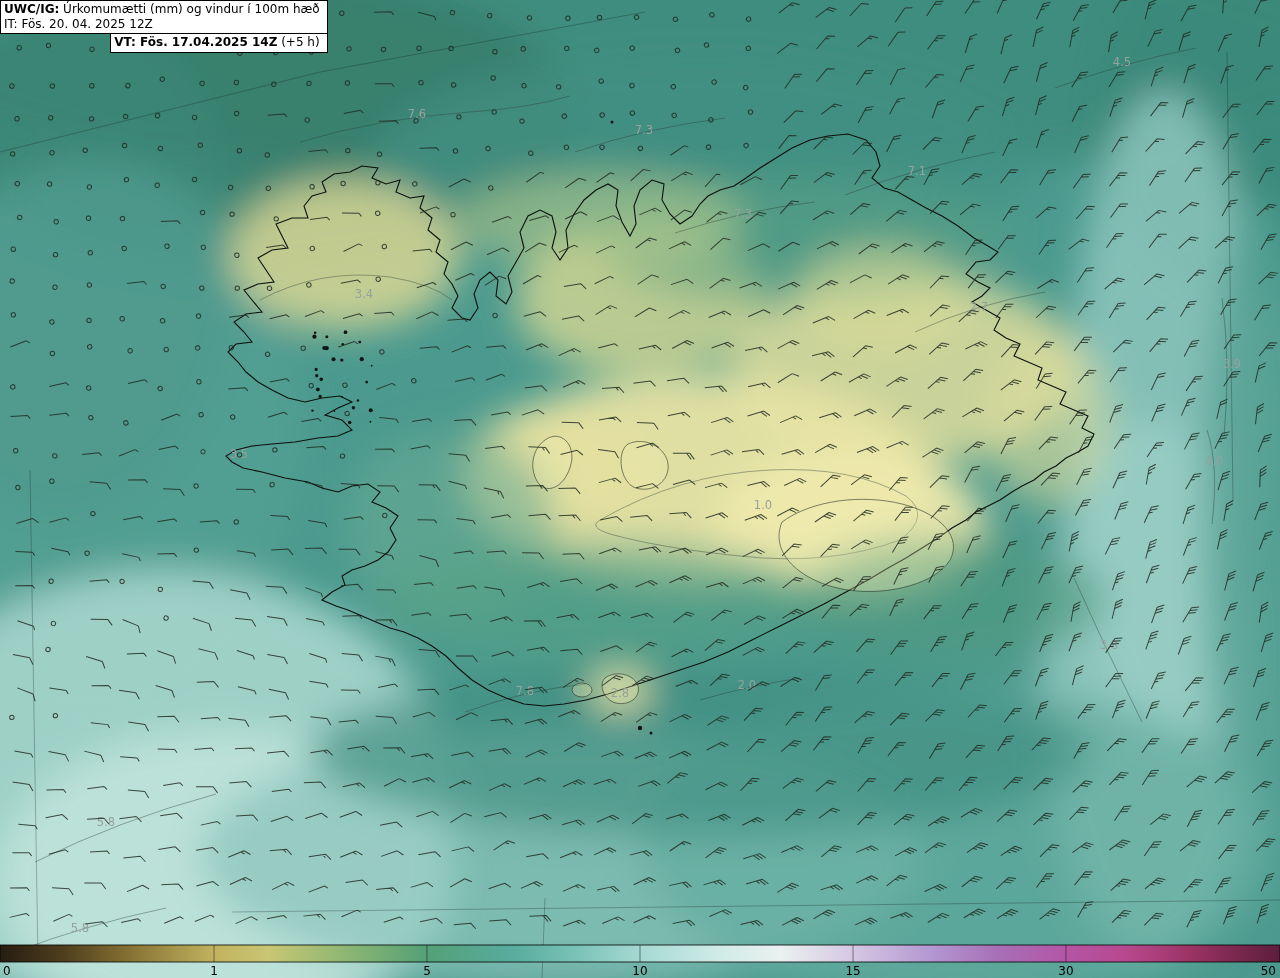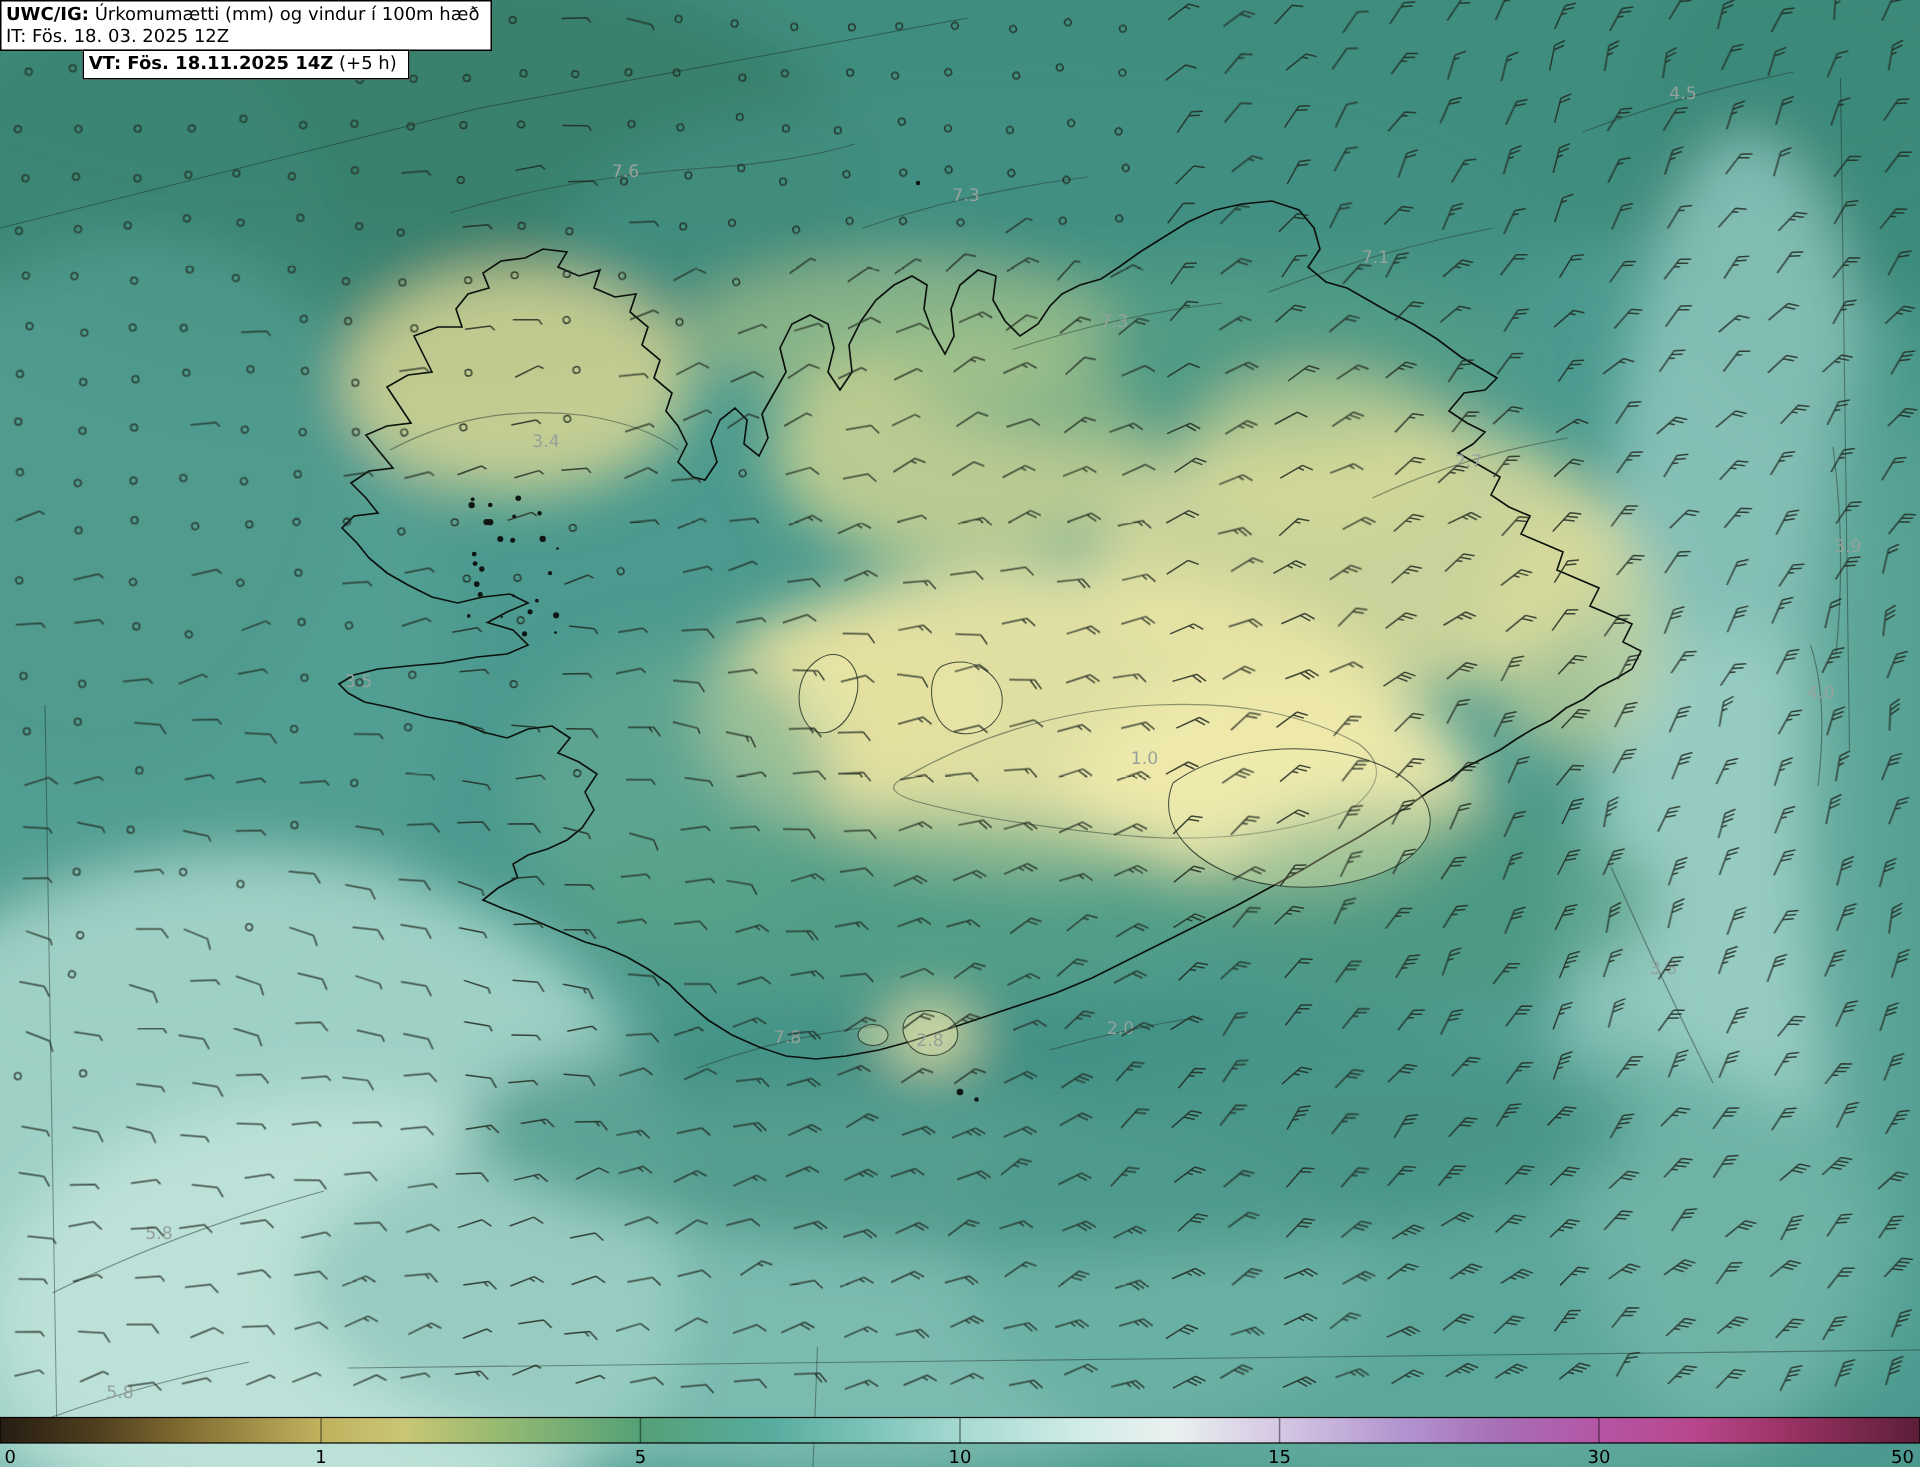--- a/index.html
+++ b/index.html
@@ -1,19 +1,19 @@
 <!DOCTYPE html>
 <html><head>
 <meta charset="utf-8">
 <style>
   *{margin:0;padding:0;box-sizing:border-box}
   html,body{width:1280px;height:978px;overflow:hidden;background:#4c9a8f;font-family:"DejaVu Sans",sans-serif}
   .stage{position:relative;width:1280px;height:978px}
   svg.map{position:absolute;left:0;top:0;display:block}
-  .titlewrap{position:absolute;top:0;left:0;display:flex;flex-direction:column;align-items:center;z-index:5}
+  .titlewrap{position:absolute;top:0;left:0;display:flex;flex-direction:column;align-items:flex-end;z-index:5}
   .tbox{background:#ffffff;border:1px solid #000;padding:1px 7px 2px 3px;font-size:12px;line-height:14.5px;color:#000;white-space:nowrap}
   .tbox2{margin-top:-1px}
   .tbox .b{font-weight:bold}
   .clabel{font-size:11.5px;text-anchor:middle;font-family:"DejaVu Sans",sans-serif}
   .cbtick{font-size:12px;fill:#000;font-family:"DejaVu Sans",sans-serif}
   #barbs{stroke:#222b21;stroke-width:1;fill:none;opacity:.85}
   #coast .shore{fill:none;stroke:#0b110d;stroke-width:1.1}
   #coast .glacier{fill:rgba(240,238,180,0.30);stroke:rgba(30,42,32,0.8);stroke-width:.7}
   #coast .isle{fill:#101613;stroke:none}
   #graticule path{fill:none;stroke:rgba(15,25,20,0.40);stroke-width:.7}
@@ -3119,20 +3119,20 @@
         <text x="853.0426" y="975" class="cbtick" text-anchor="middle">15</text>
         <line x1="1065.9574" y1="945" x2="1065.9574" y2="962" stroke="rgba(0,0,0,0.45)" stroke-width="1"></line>
         <text x="1065.9574" y="975" class="cbtick" text-anchor="middle">30</text>
         <text x="1276" y="975" class="cbtick" text-anchor="end">50</text>
       </g>
   </svg>
 
   <div class="titlewrap">
     <div class="tbox">
       <div><span class="b">UWC/IG:</span><span> Úrkomumætti (mm) og vindur í 100m hæð</span></div>
-      <div>IT: Fös. 18. 03. 2025 12Z</div>
+      <div>IT: Fös. 20. 04. 2025 12Z</div>
     </div>
     <div class="tbox tbox2">
-      <span class="b">VT: Fös. 18.11.2025 14Z</span><span> (+5 h)</span>
+      <span class="b">VT: Fös. 17.04.2025 14Z</span><span> (+5 h)</span>
     </div>
   </div>
 
 </div>
 
 </body></html>

